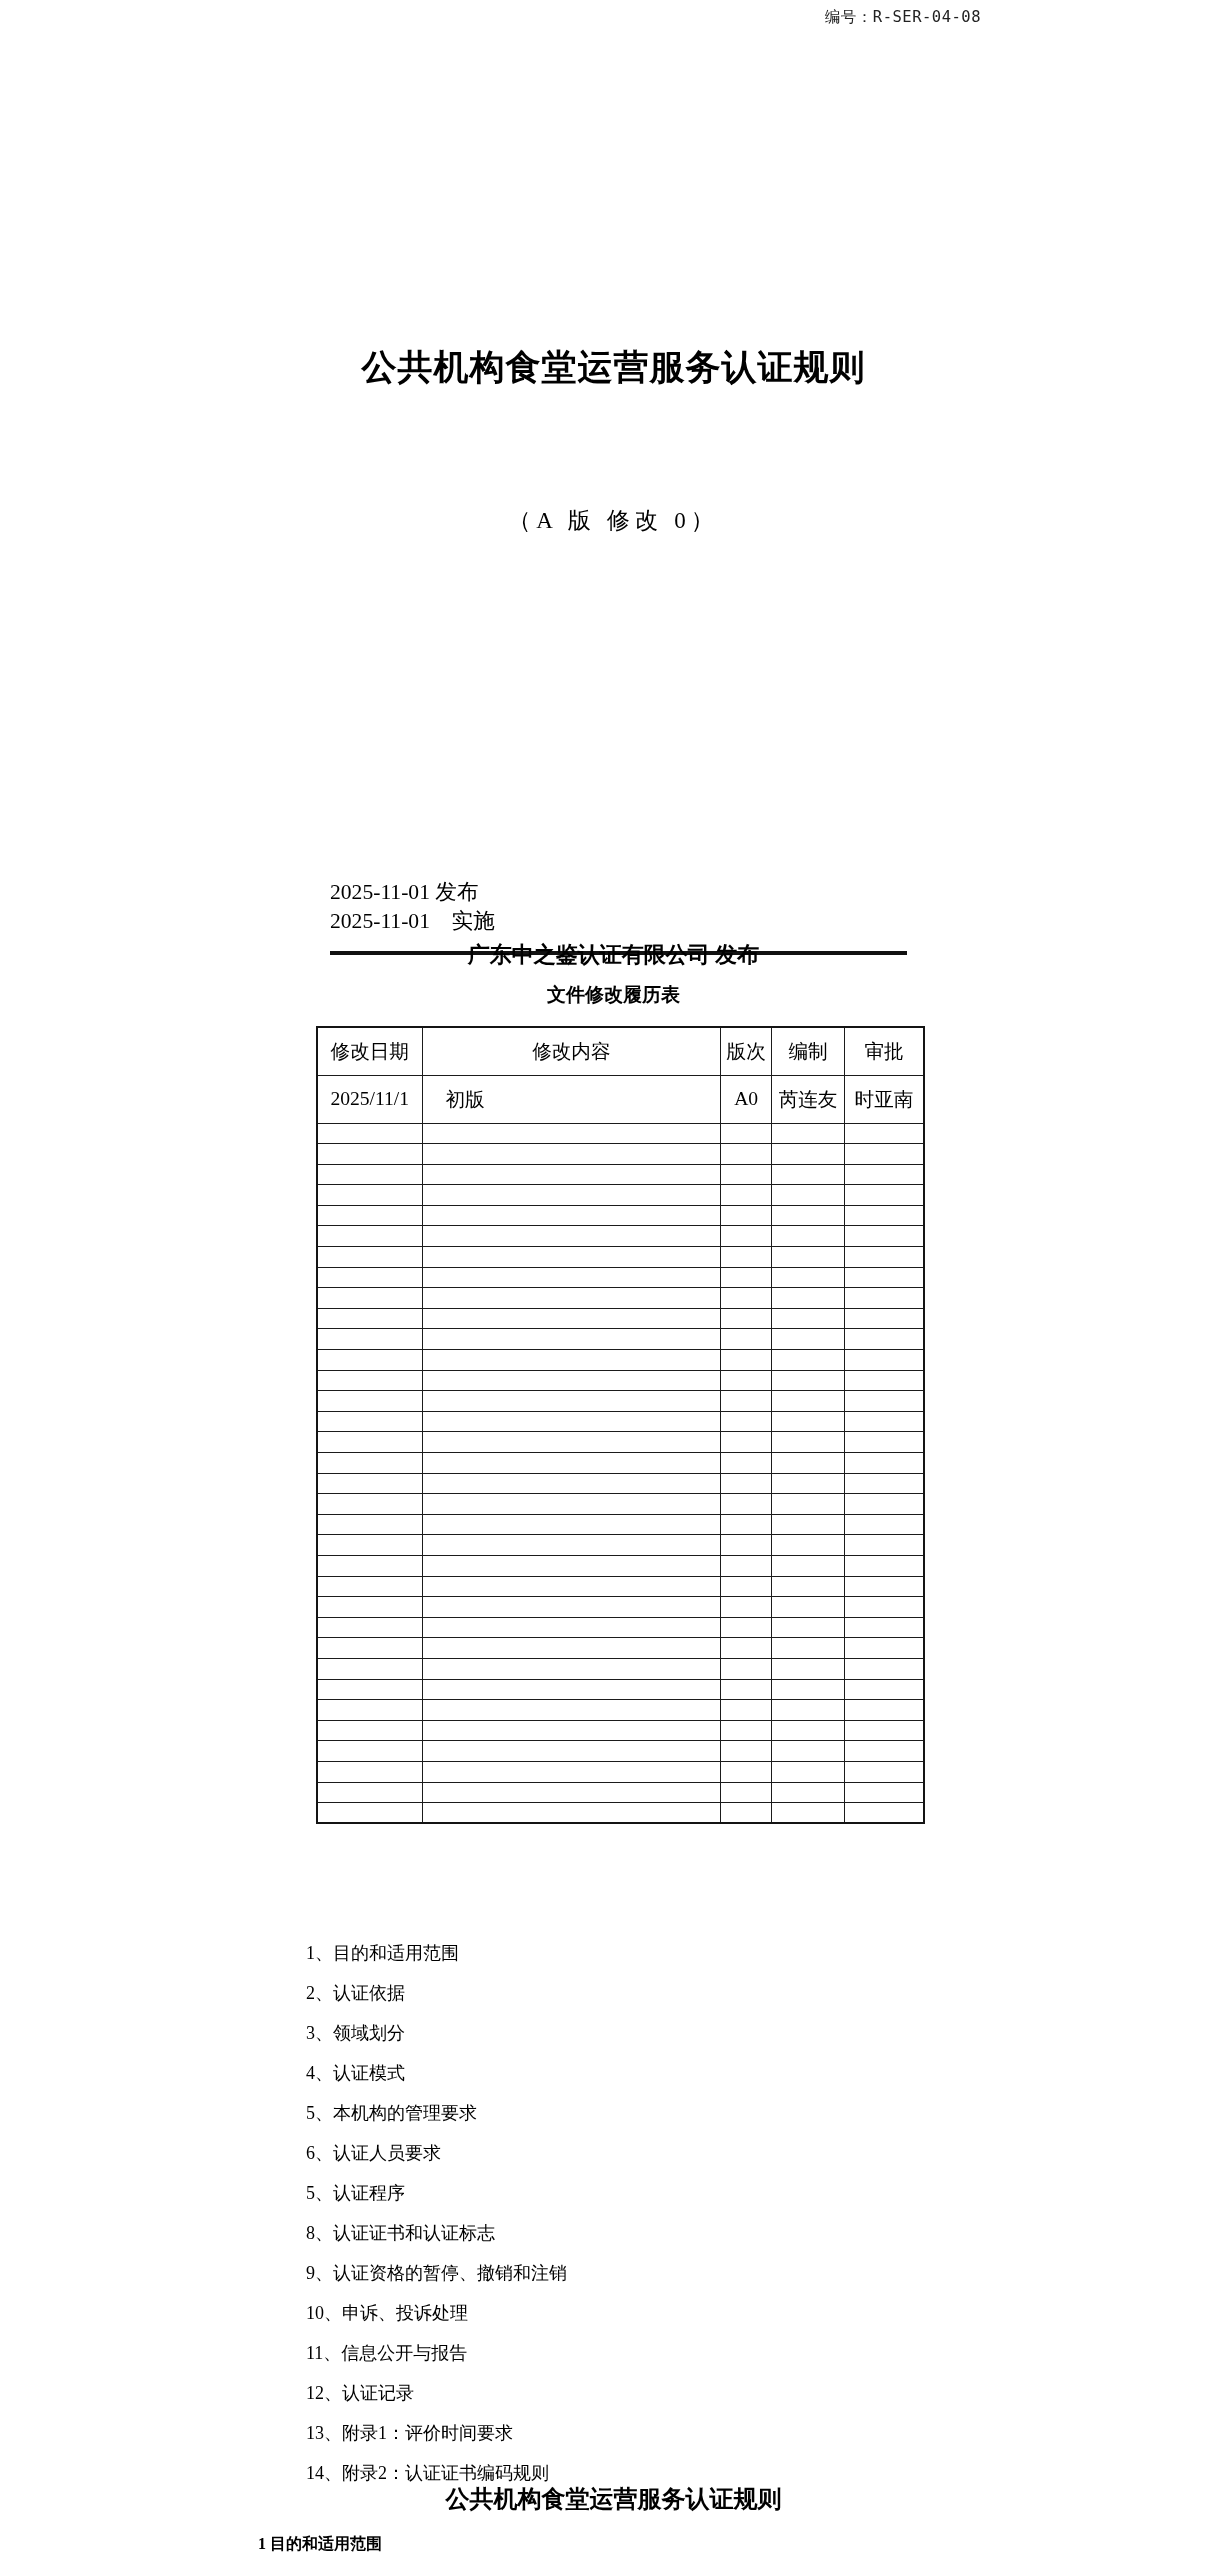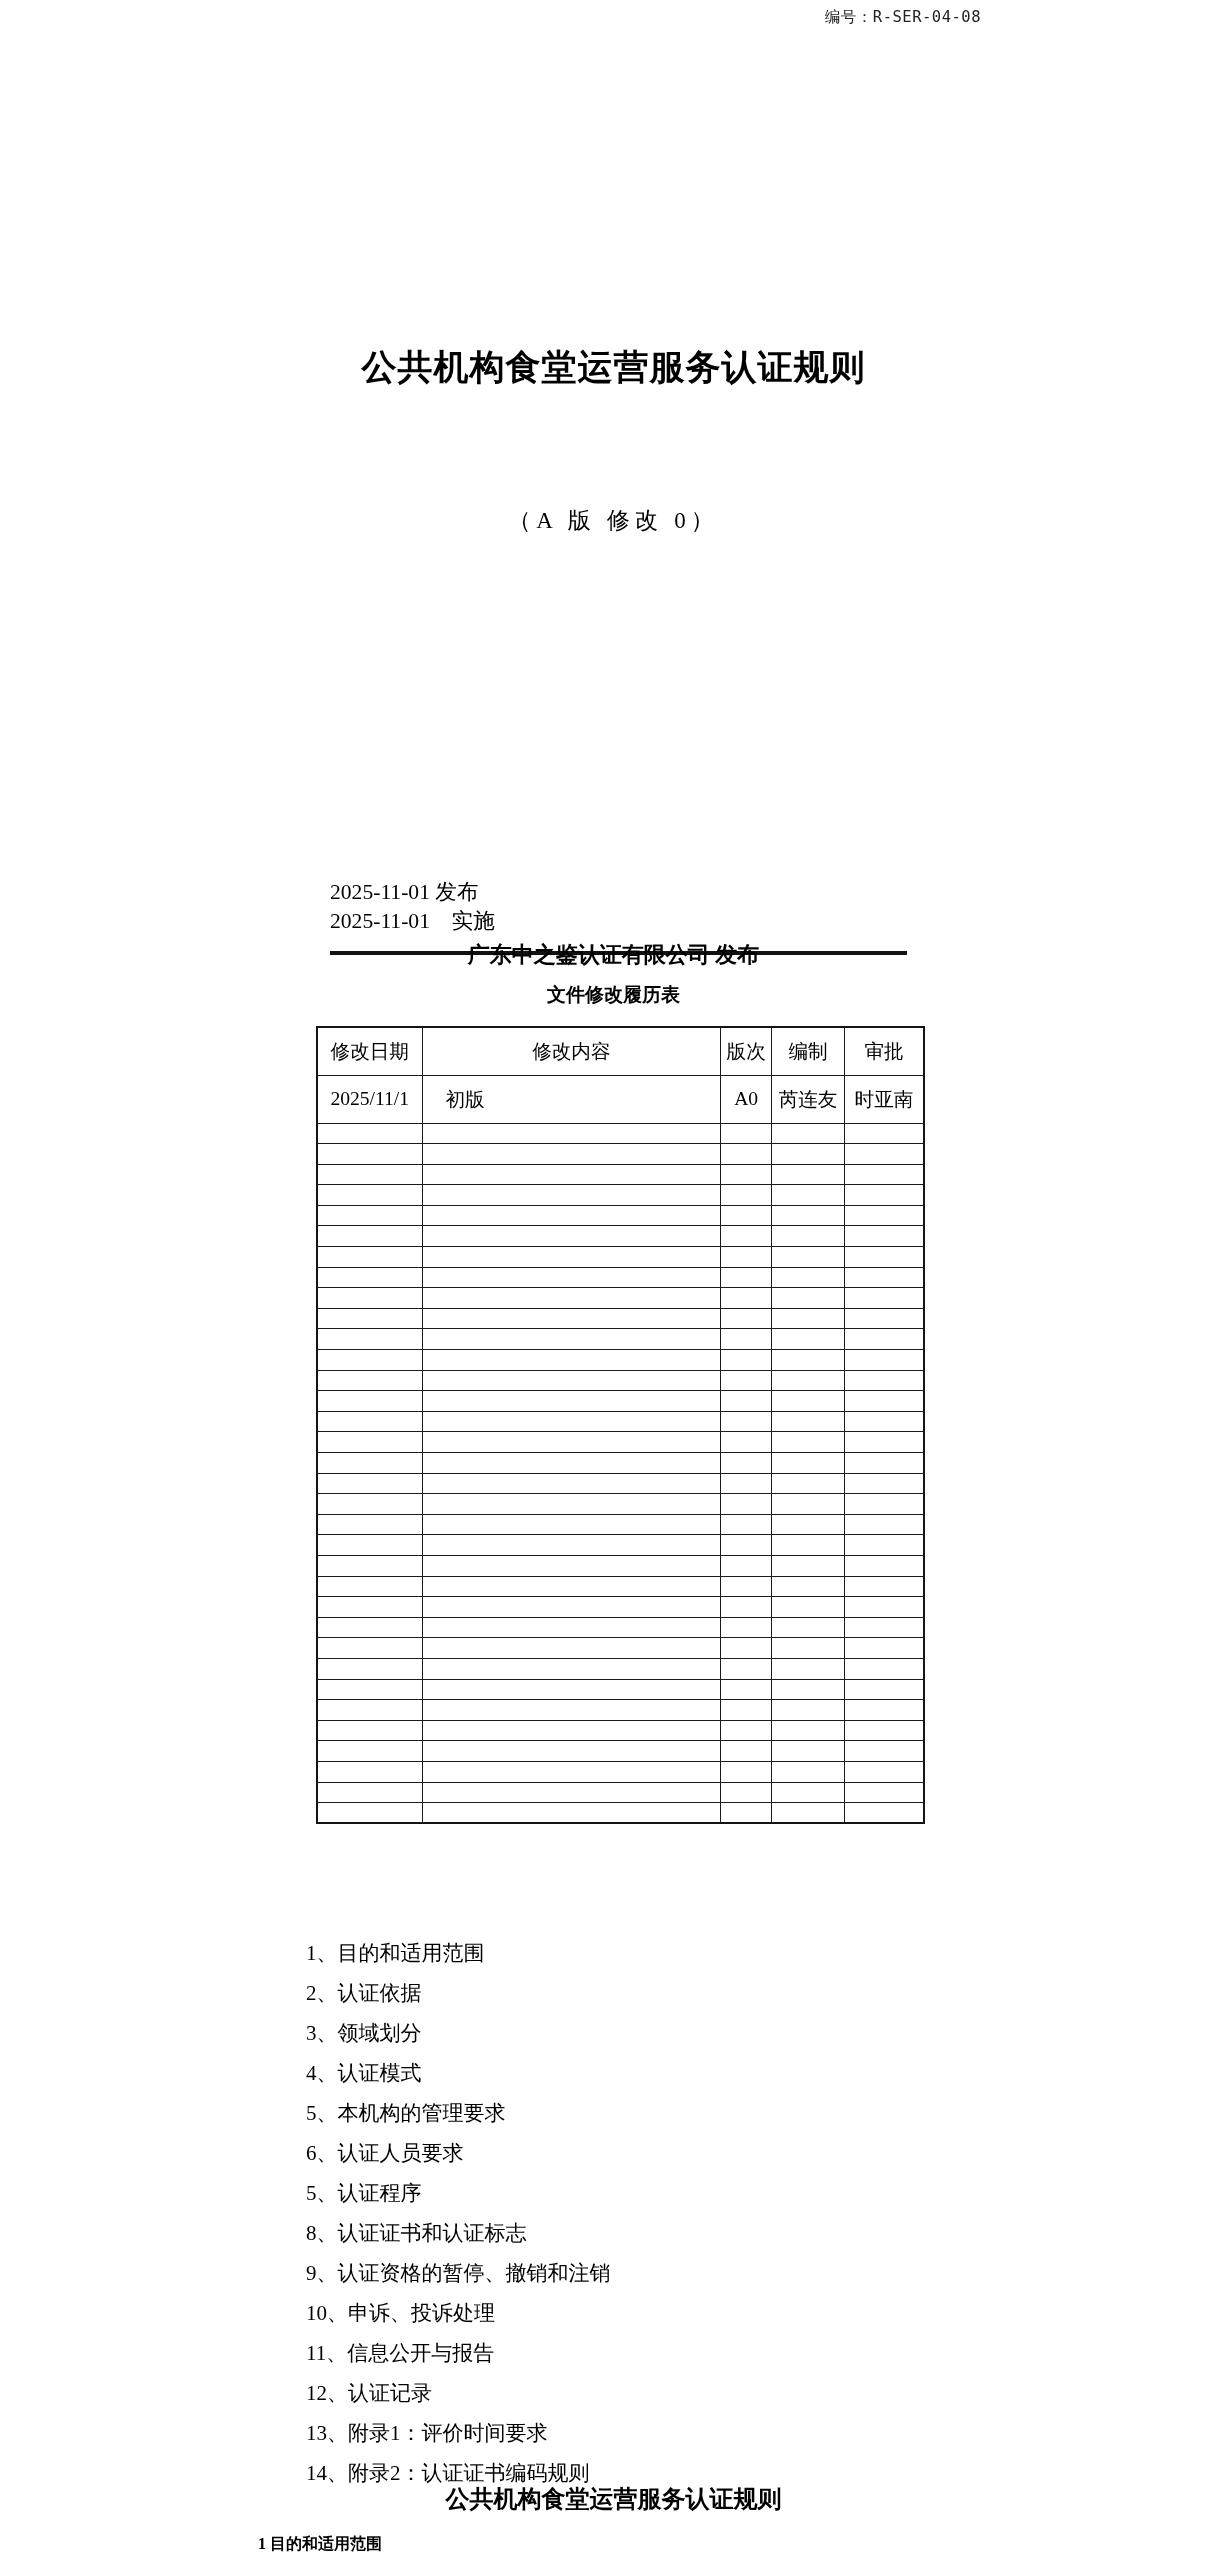--- a/index.html
+++ b/index.html
@@ -55,21 +55,21 @@
   .rev-table tbody tr.data{height:48px;}
   .rev-table tbody tr.empty{height:20.6px;}
   .rev-table td.c1{text-align:left; padding-left:23px;}
   .col-w0{width:17.3%;} .col-w1{width:49.2%;} .col-w2{width:8.4%;}
   .col-w3{width:12.0%;} .col-w4{width:13.1%;}
   .toc-heading{
     position:absolute; top:1828px; left:0; right:0; text-align:center;
     font-size:25px; font-weight:bold; letter-spacing:2.1px; color:#000;
   }
   .toc-list{position:absolute; top:1933px; left:306px;}
-  .toc-item{font-size:21px; height:40px; line-height:40px; color:#000;}
+  .toc-item{font-size:18px; height:40px; line-height:40px; color:#000;}
   .content-heading{
     position:absolute; top:2483px; left:0; right:0; text-align:center;
     font-size:24px; font-weight:bold; color:#000;
   }
   .content-lines{position:absolute; top:2523px; left:0; width:1227px;}
   .ln{font-size:16px; height:41px; line-height:41px; white-space:nowrap; color:#000;}
   .ln-h{font-weight:bold; padding-left:258px;}
   .ln-num{padding-left:282px;}
 </style>
 </head>

